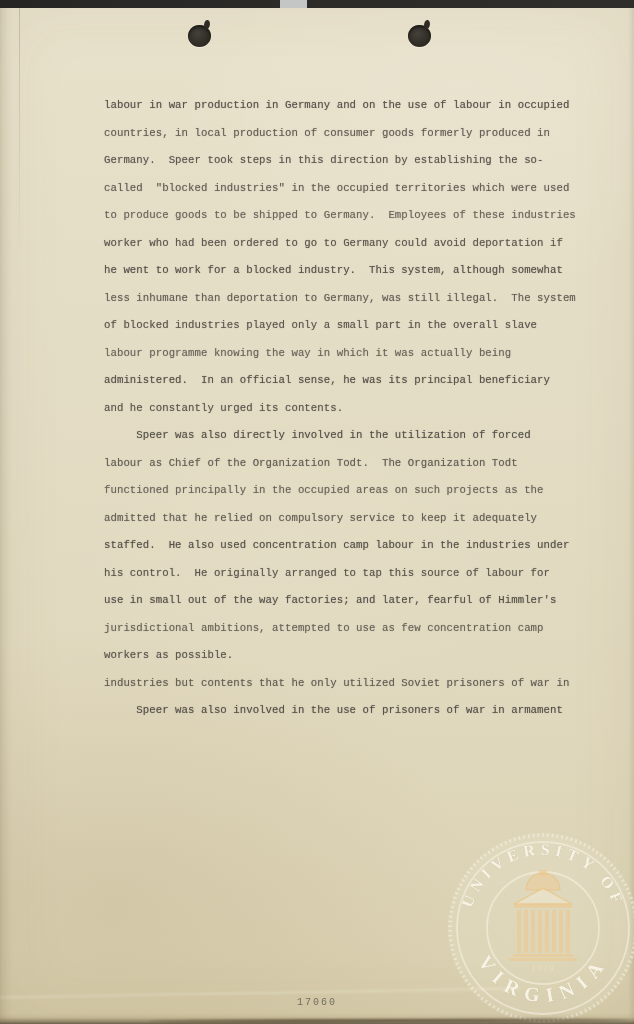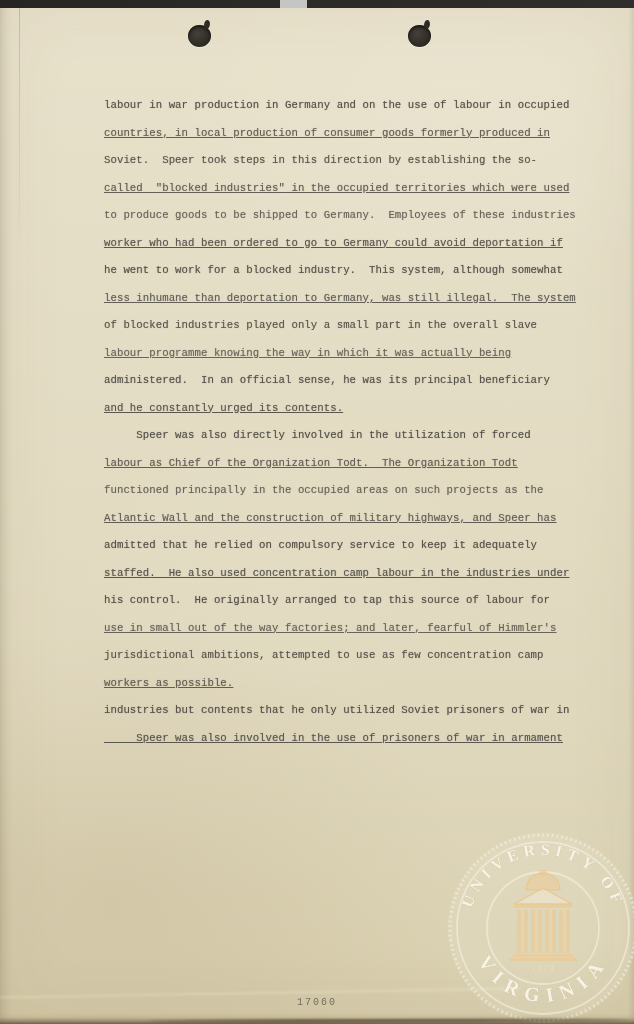--- a/index.html
+++ b/index.html
@@ -31,21 +31,21 @@
   .hole-left  { left:188px; }
   .hole-right { left:408px; }
   
   .text-block { position:absolute; left:84px; top:92px; width:500px;margin-left:20px; }
   .line {
     font-family:"Liberation Mono","DejaVu Sans Mono",monospace;
     font-size:10.7px; line-height:27.5px; height:27.5px;
     white-space:pre; color:#56514a; letter-spacing:0.05px;
     text-shadow:0 0 1px rgba(86,81,74,0.55);
   }
-  .line:nth-child(2n){ opacity:.90;text-decoration:underline; }
+  .line:nth-child(2n){ opacity:.90; }
   .line:nth-child(3n){ opacity:.96; }
   .line:nth-child(5n){ opacity:.86; }
   
   .page-number {
     position:absolute; top:997px; left:0; width:634px; text-align:center;
     font-family:"Liberation Mono","DejaVu Sans Mono",monospace;
     font-size:10px; color:#6b6457; letter-spacing:2px; opacity:.9;
   }
   
   .bottom-shadow { position:absolute; left:0; right:0; bottom:0; height:11px;
@@ -84,34 +84,33 @@
   <div class="hole hole-left">
       <span class="tear"></span>
     </div>
   <div class="hole hole-right">
       <span class="tear"></span>
     </div>
 
   <div class="text-block">
     <div class="line">labour in war production in Germany and on the use of labour in occupied</div>
     <div class="line">countries, in local production of consumer goods formerly produced in</div>
-    <div class="line">Soviet.  Speer took steps in this direction by establishing the so-</div>
+    <div class="line">Germany.  Speer took steps in this direction by establishing the so-</div>
     <div class="line">called  "blocked industries" in the occupied territories which were used</div>
     <div class="line">to produce goods to be shipped to Germany.  Employees of these industries</div>
     <div class="line">worker who had been ordered to go to Germany could avoid deportation if</div>
     <div class="line">he went to work for a blocked industry.  This system, although somewhat</div>
     <div class="line">less inhumane than deportation to Germany, was still illegal.  The system</div>
     <div class="line">of blocked industries played only a small part in the overall slave</div>
     <div class="line">labour programme knowing the way in which it was actually being</div>
     <div class="line">administered.  In an official sense, he was its principal beneficiary</div>
     <div class="line">and he constantly urged its contents.</div>
     <div class="line">     Speer was also directly involved in the utilization of forced</div>
     <div class="line">labour as Chief of the Organization Todt.  The Organization Todt</div>
     <div class="line">functioned principally in the occupied areas on such projects as the</div>
-    <div class="line">Atlantic Wall and the construction of military highways, and Speer has</div>
     <div class="line">admitted that he relied on compulsory service to keep it adequately</div>
     <div class="line">staffed.  He also used concentration camp labour in the industries under</div>
     <div class="line">his control.  He originally arranged to tap this source of labour for</div>
     <div class="line">use in small out of the way factories; and later, fearful of Himmler's</div>
     <div class="line">jurisdictional ambitions, attempted to use as few concentration camp</div>
     <div class="line">workers as possible.</div>
     <div class="line">industries but contents that he only utilized Soviet prisoners of war in</div>
     <div class="line">     Speer was also involved in the use of prisoners of war in armament</div>
   </div>
 

